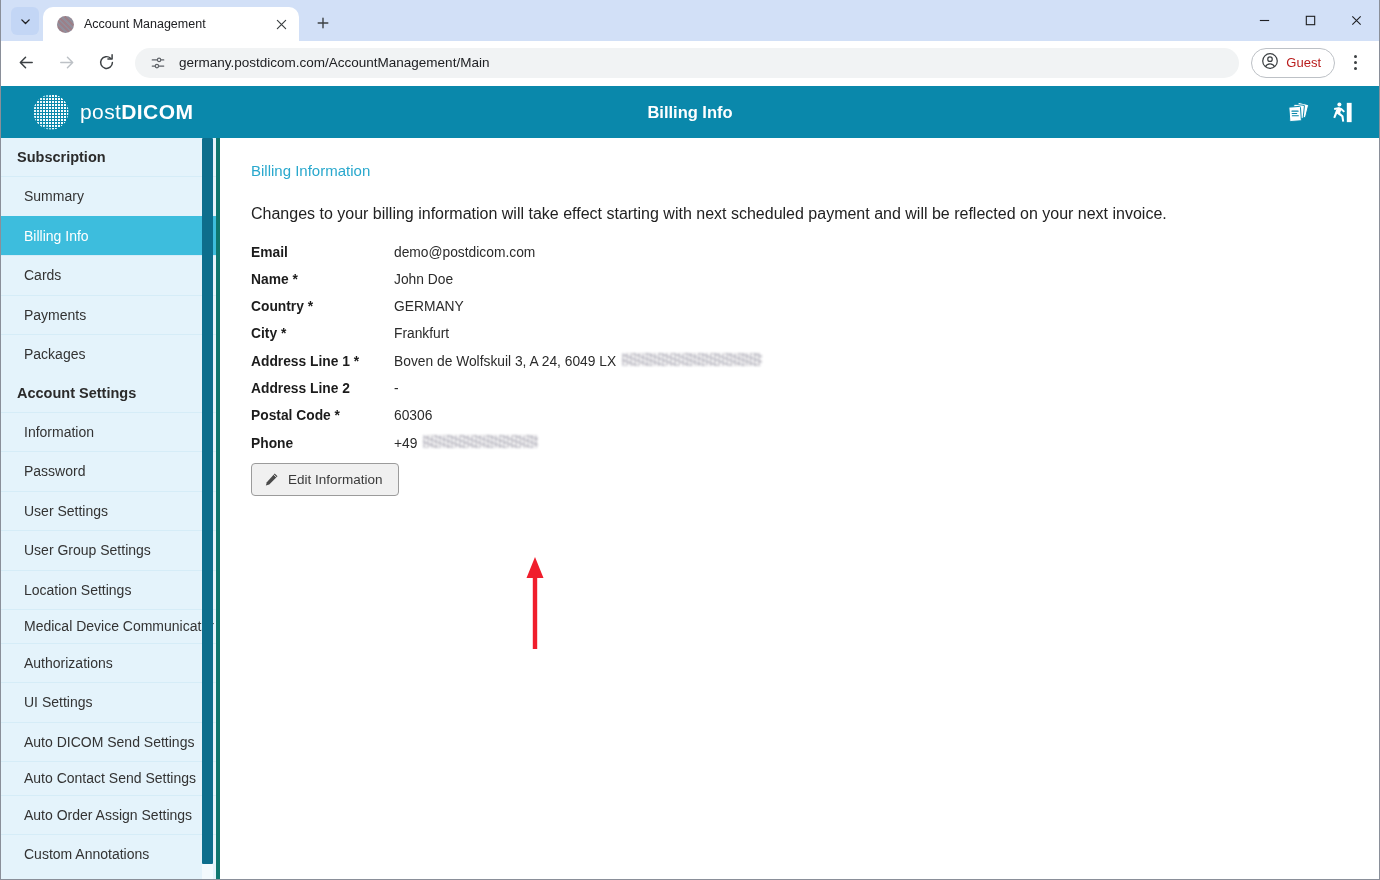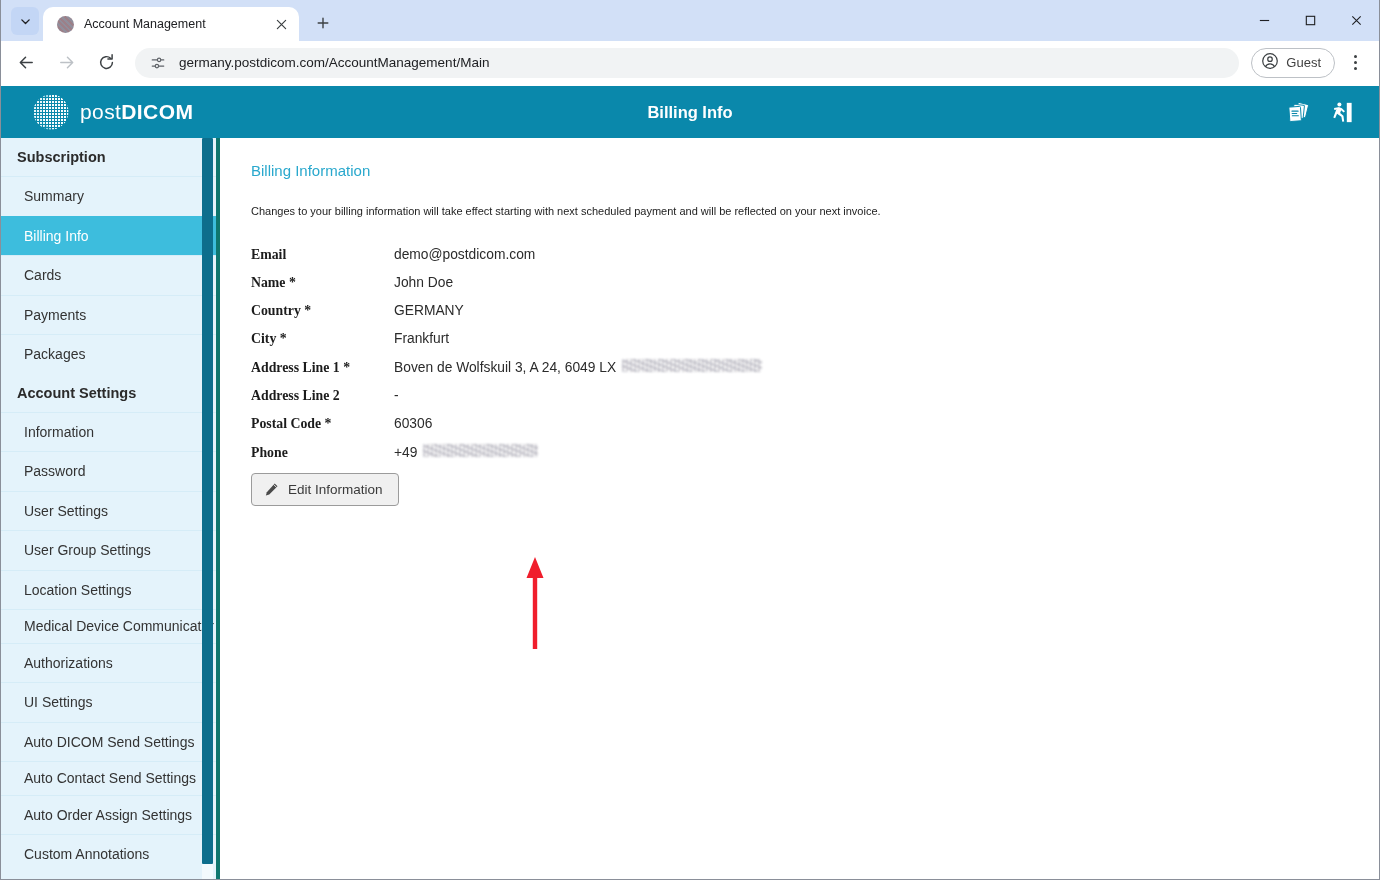--- a/index.html
+++ b/index.html
@@ -132,21 +132,21 @@
   }
   .guest-chip {
     height: 30px;
     border: 1px solid #bdc1c6;
     border-radius: 16px;
     display: flex; align-items: center;
     padding: 0 13px 0 9px;
     flex: none;
     margin-right: 6px;
   }
-  .guest-chip span.lbl { font-size: 13px; color: #404040; margin-left: 7px; }
+  .guest-chip span.lbl { font-size: 13px; color: #b91c1c; margin-left: 7px; }
   .kebab {
     width: 28px; height: 30px;
     display: flex; flex-direction: column;
     align-items: center; justify-content: center;
     gap: 3px;
     flex: none;
   }
   .kebab i { width: 3px; height: 3px; background: #3c4043; border-radius: 50%; display:block; }
 
   
@@ -248,36 +248,35 @@
     position: relative;
     overflow: hidden;
   }
   .page-title {
     font-size: 15px;
     color: #29a8cd;
     font-weight: normal;
     margin: 0 0 26px 0;
   }
   .notice {
-    font-size: 11px;
+    font-size: 16px;
     color: #222222;
-    margin-bottom: 30px;
+    margin-bottom: 22px;
   }
   .field-row {
     display: flex;
     align-items: baseline;
     margin-bottom: 12px;
   }
   .field-label {
     width: 143px;
     flex: none;
     font-size: 13.8px;
     font-weight: bold;
     color: #1c1c1c;
-    font-family: Liberation Serif, serif;
   }
   .field-value {
     font-size: 13.8px;
     color: #2b2b2b;
     display: flex;
     align-items: baseline;
   }
   .redact {
     display: inline-block;
     height: 13px;

